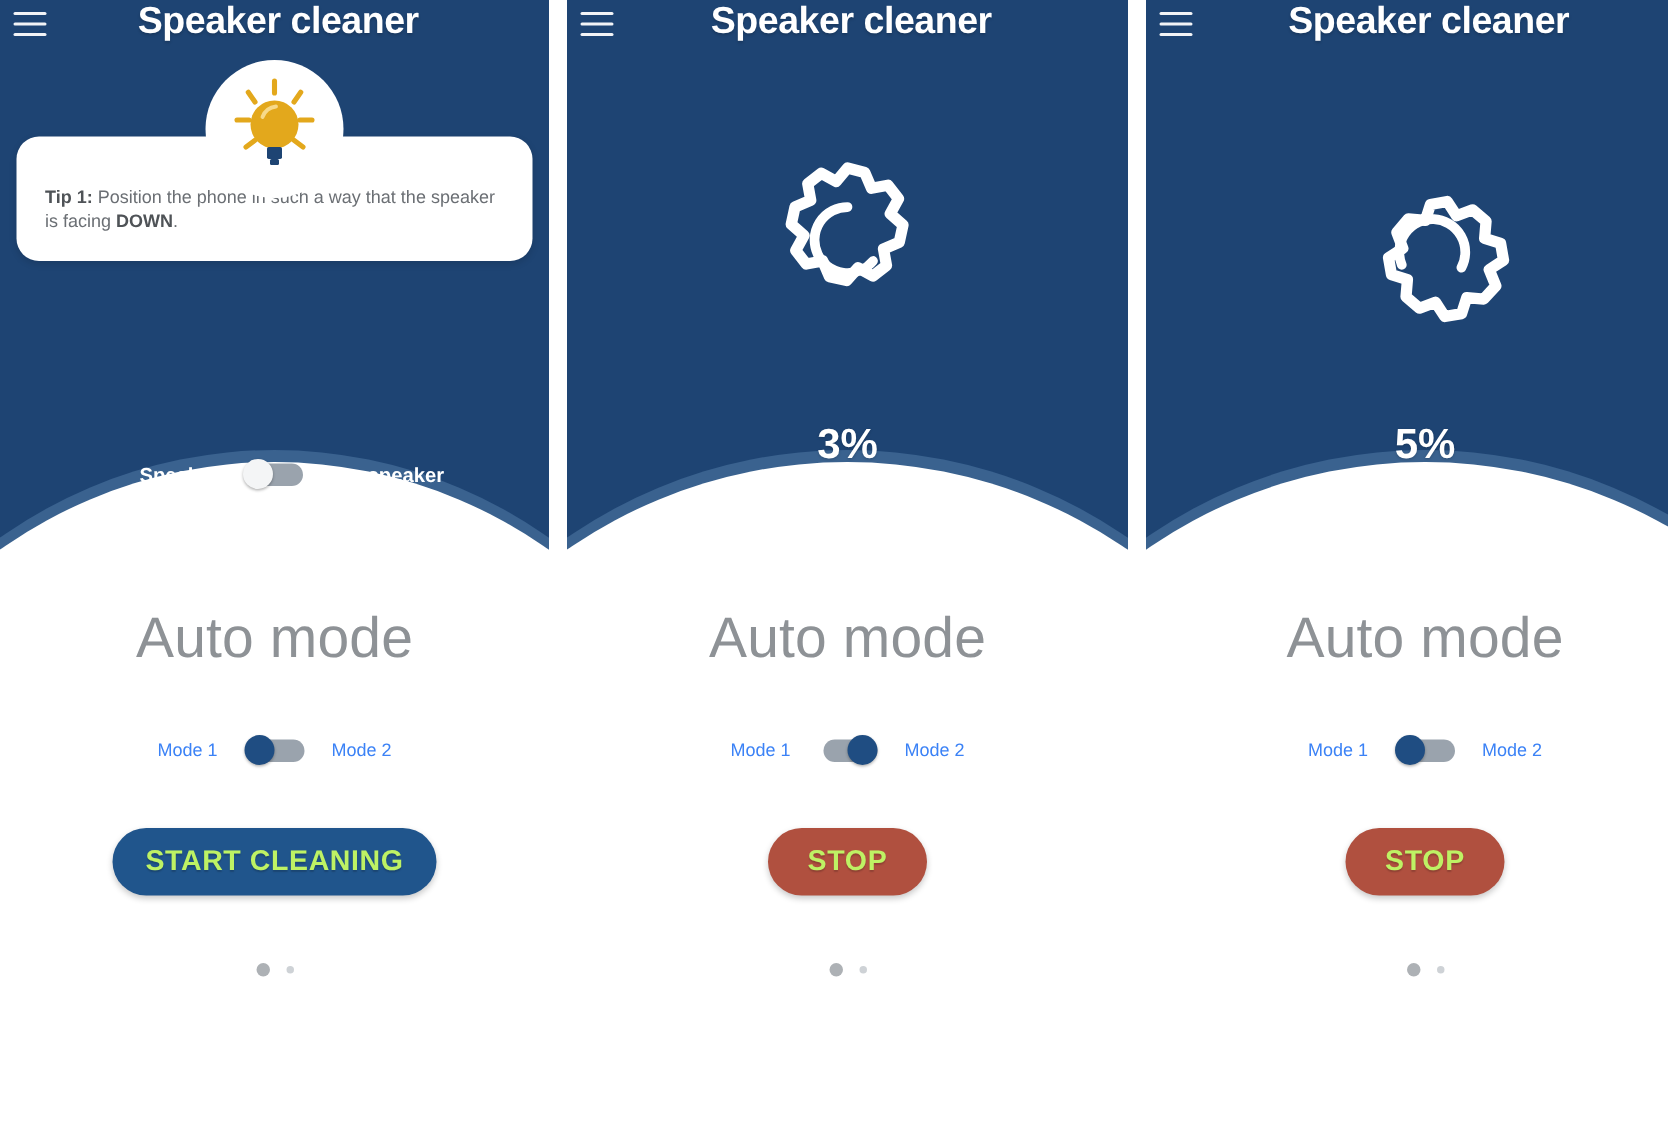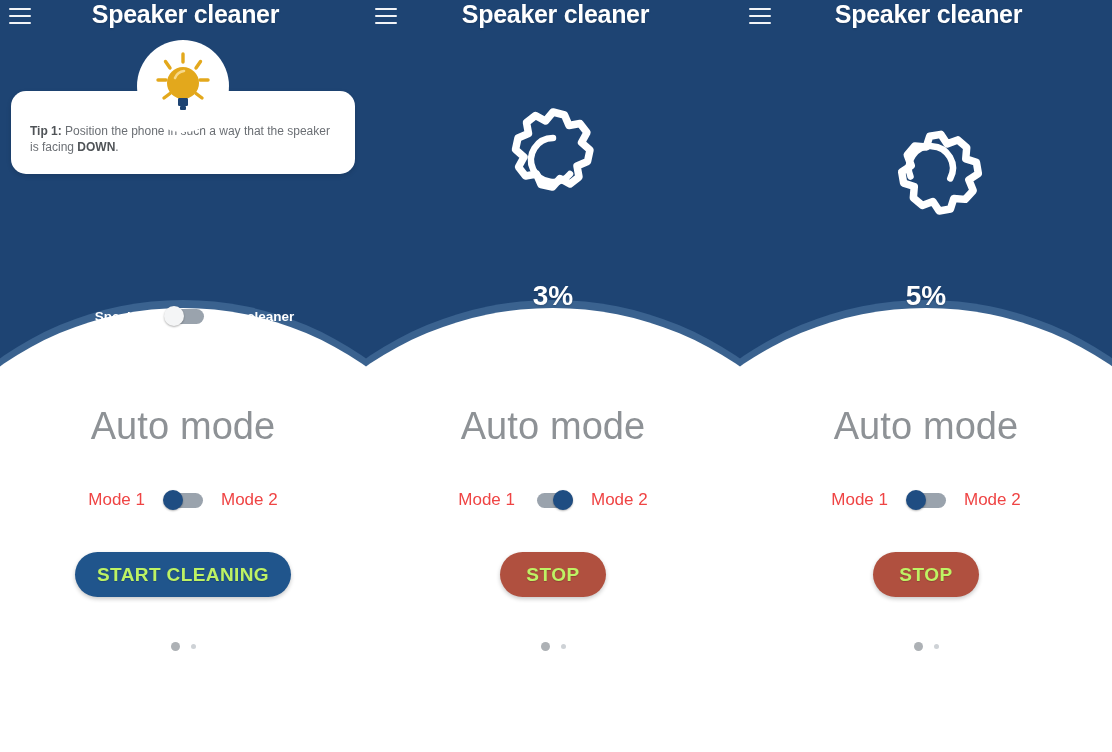--- a/index.html
+++ b/index.html
@@ -2,21 +2,21 @@
 <html><head>
 <meta charset="utf-8">
 <style>
   html,body{margin:0;padding:0;background:#ffffff;}
   body{
     font-family:"Liberation Sans", sans-serif;
     width:1112px;height:752px;overflow:hidden;
   }
   .stage{
     position:relative;width:1112px;height:744px;
-    display:flex;gap:0;background:#ffffff;
+    display:flex;gap:12px;background:#ffffff;
   }
 
   
   .panel{
     position:relative;
     height:752px;
     overflow:hidden;
     background:#ffffff;
     flex:0 0 auto;
   }
@@ -139,21 +139,21 @@
   }
   .automode{
     position:absolute;left:0;right:0;top:5px;
     text-align:center;color:#8e9296;font-size:38px;font-weight:normal;
     letter-spacing:.1px;
   }
   .mode-row{
     position:absolute;left:0;right:0;top:90px;
     display:flex;align-items:center;justify-content:center;gap:18px;
   }
-  .mode-label{color:#ef4444;font-size:17px;white-space:nowrap;}
+  .mode-label{color:#3b82f6;font-size:12px;white-space:nowrap;}
 
   .action-wrap{
     position:absolute;left:0;right:0;top:152px;
     display:flex;justify-content:center;
   }
   .btn{
     border:none;outline:none;cursor:pointer;
     color:#bef264;font-weight:bold;
     border-radius:26px;
     font-family:"Liberation Sans", sans-serif;
@@ -274,21 +274,21 @@
     <div class="tipcard">
       <p class="tipline"><b>Tip 1:</b><span> Position the phone in such a way that the speaker is facing </span><b>DOWN</b><span>.</span></p>
     </div>
 
     <div class="toggle-row speaker-row">
       <span class="tg-label">Speaker</span>
       <span class="switch off white">
         <span class="track"></span>
           <span class="thumb"></span>
       </span>
-      <span class="tg-label">Ear cleaner</span>
+      <span class="tg-label">Ear speaker</span>
     </div>
 
     <div class="lower">
       <div class="automode">Auto mode</div>
 
       <div class="mode-row">
         <span class="mode-label">Mode 1</span>
         <span class="switch off navy">
           <span class="track"></span>
             <span class="thumb"></span>

